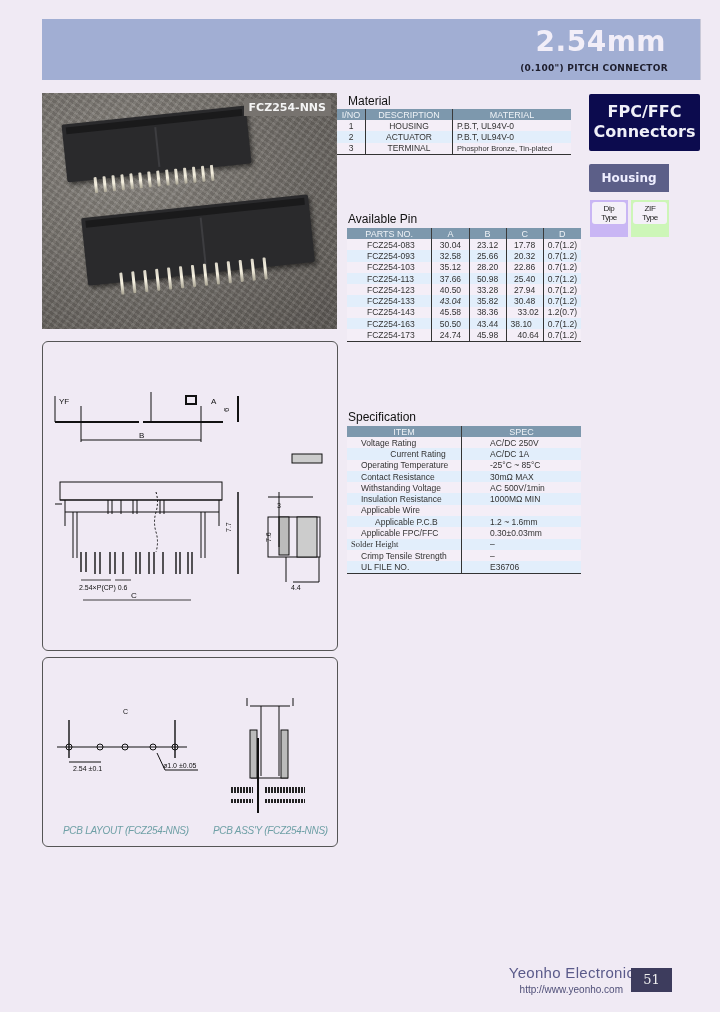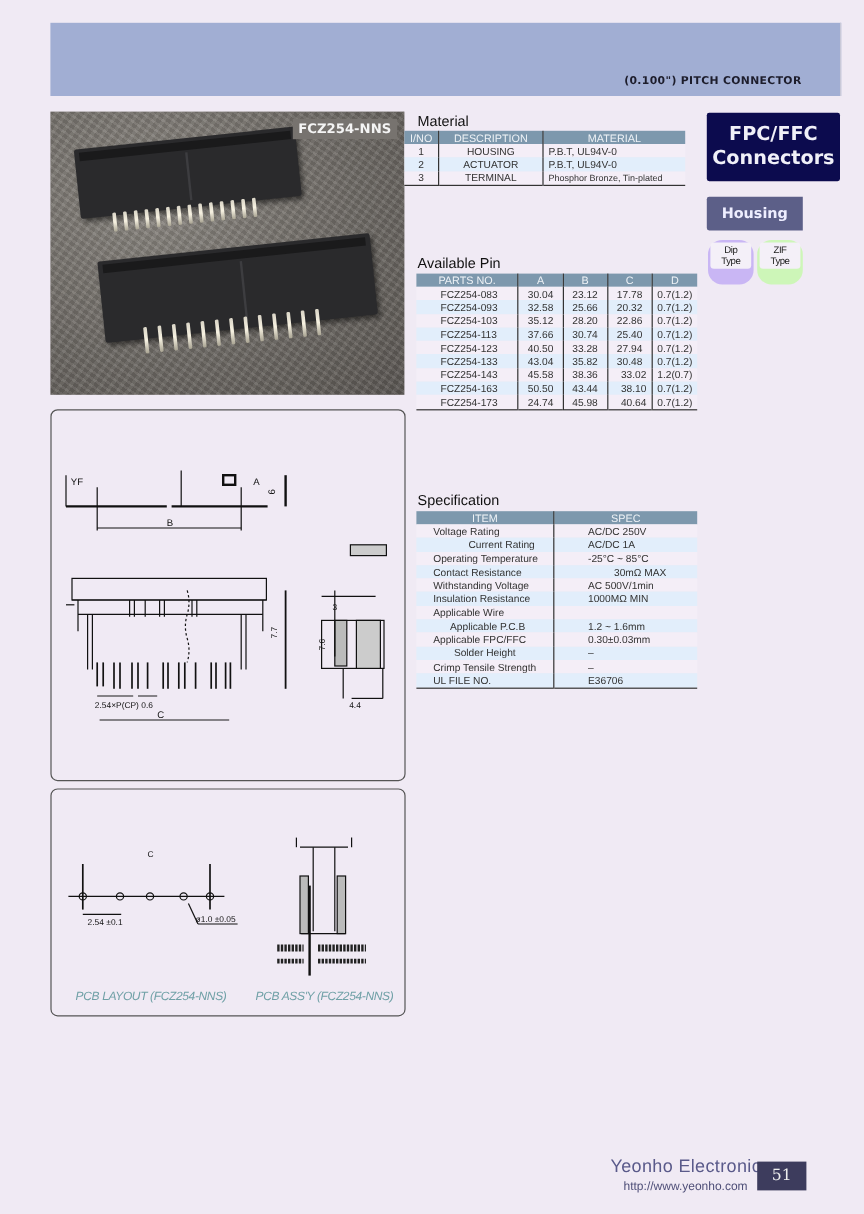--- a/index.html
+++ b/index.html
@@ -78,21 +78,21 @@
       border-radius: 2px; color: #f0f0f8; font-weight: bold; font-size: 16px;
       text-align: center; line-height: 20px; padding-top: 8px; box-sizing: border-box;
       font-family: "DejaVu Sans", sans-serif;
     }
     .nav-housing {
       left: 589px; top: 164px; width: 80px; height: 28px; background: #5c5f88;
       color: #eef; font-weight: bold; font-size: 12px; text-align: center; line-height: 28px;
       border-radius: 2px 0 0 2px;
       font-family: "DejaVu Sans", sans-serif;
     }
-    .nav-tab { top: 200px; width: 38px; height: 37px; font-size: 8px; color: #222; border-radius: 12px; }
+    .nav-tab { top: 200px; width: 38px; height: 37px; font-size: 8px; color: #222; }
     .nav-tab .inner {
       position: absolute; left: 2px; top: 2px; right: 2px; height: 22px;
       background: #f4f0f8; border-radius: 3px; text-align: center; line-height: 9px; padding-top: 2px;
       box-sizing: border-box; letter-spacing: -0.4px;
     }
     .nav-dip { left: 590px; background: #c9b6f4; }
     .nav-zif { left: 631px; background: #cdf6b8; }
 
     
     .footer-brand { right: 78px; top: 964px; font-size: 15px; color: #5a5a8a; letter-spacing: 0.3px; }
@@ -102,20 +102,21 @@
       color: #eee; font-size: 13px; text-align: center; line-height: 24px;
       font-family: "DejaVu Serif", serif;
     }
     svg { position: absolute; overflow: visible; }
     svg text { font-family: "Liberation Sans", sans-serif; }
   </style>
 </head>
 <body>
 
 <div class="abs header-band">
+  <div class="abs header-title">2.54mm</div>
   <div class="abs header-sub">(0.100") PITCH CONNECTOR</div>
 </div>
 
 <div class="abs photo">
   <div class="tex"></div>
   <div class="conn" style="left:22px;top:22px;width:185px;height:58px;transform:rotate(-6deg);">
     <div class="ridge"></div>
       <div class="split" style="left:92px;"></div>
   </div>
   <div class="pins" style="left:52px;top:78px;transform:rotate(-6deg);">
@@ -213,50 +214,50 @@
       <tr class="odd">
         <td style="text-align: left; padding-left: 20px;">FCZ254-103</td>
         <td style="text-align: center;">35.12</td>
         <td style="text-align: center;">28.20</td>
         <td style="text-align: center;">22.86</td>
         <td style="text-align: center;">0.7(1.2)</td>
       </tr>
       <tr class="even">
         <td style="text-align: left; padding-left: 20px;">FCZ254-113</td>
         <td style="text-align: center;">37.66</td>
-        <td style="text-align: center;">30.74</td>
+        <td style="text-align: center;">50.98</td>
         <td style="text-align: center;">25.40</td>
         <td style="text-align: center;">0.7(1.2)</td>
       </tr>
       <tr class="odd">
         <td style="text-align: left; padding-left: 20px;">FCZ254-123</td>
         <td style="text-align: center;">40.50</td>
         <td style="text-align: center;">33.28</td>
         <td style="text-align: center;">27.94</td>
         <td style="text-align: center;">0.7(1.2)</td>
       </tr>
       <tr class="even">
         <td style="text-align: left; padding-left: 20px;">FCZ254-133</td>
-        <td style="text-align: center;">43.04</td>
+        <td style="text-align: center; font-style: italic;">43.04</td>
         <td style="text-align: center;">35.82</td>
         <td style="text-align: center;">30.48</td>
         <td style="text-align: center;">0.7(1.2)</td>
       </tr>
       <tr class="odd">
         <td style="text-align: left; padding-left: 20px;">FCZ254-143</td>
         <td style="text-align: center;">45.58</td>
         <td style="text-align: center;">38.36</td>
         <td style="text-align: right;">33.02</td>
         <td style="text-align: center;">1.2(0.7)</td>
       </tr>
       <tr class="even">
         <td style="text-align: left; padding-left: 20px;">FCZ254-163</td>
         <td style="text-align: center;">50.50</td>
         <td style="text-align: center;">43.44</td>
-        <td style="text-align: right;">38.10</td>
+        <td style="text-align: left;">38.10</td>
         <td style="text-align: center;">0.7(1.2)</td>
       </tr>
       <tr class="odd">
         <td style="text-align: left; padding-left: 20px;">FCZ254-173</td>
         <td style="text-align: center;">24.74</td>
         <td style="text-align: center;">45.98</td>
         <td style="text-align: right;">40.64</td>
         <td style="text-align: center;">0.7(1.2)</td>
       </tr>
     </tbody>
@@ -278,21 +279,21 @@
       <tr class="even">
         <td style="text-align: center; padding-left: 32px;">Current Rating</td>
         <td style="text-align: left; padding-left: 28px;">AC/DC 1A</td>
       </tr>
       <tr class="odd">
         <td style="text-align: left; padding-left: 14px;">Operating Temperature</td>
         <td style="text-align: left; padding-left: 28px;">-25°C ~ 85°C</td>
       </tr>
       <tr class="even">
         <td style="text-align: left; padding-left: 14px;">Contact Resistance</td>
-        <td style="text-align: center; padding-left: 28px; margin-top: 18px;">30mΩ MAX</td>
+        <td style="text-align: left; padding-left: 28px; margin-top: 18px;">30mΩ MAX</td>
       </tr>
       <tr class="odd">
         <td style="text-align: left; padding-left: 14px;">Withstanding Voltage</td>
         <td style="text-align: left; padding-left: 28px;">AC 500V/1min</td>
       </tr>
       <tr class="even">
         <td style="text-align: left; padding-left: 14px;">Insulation Resistance</td>
         <td style="text-align: left; padding-left: 28px;">1000MΩ MIN</td>
       </tr>
       <tr class="odd">
@@ -301,21 +302,21 @@
       </tr>
       <tr class="even">
         <td style="text-align: left; padding-left: 28px;">Applicable P.C.B</td>
         <td style="text-align: left; padding-left: 28px;">1.2 ~ 1.6mm</td>
       </tr>
       <tr class="odd">
         <td style="text-align: left; padding-left: 14px;">Applicable FPC/FFC</td>
         <td style="text-align: left; padding-left: 28px; margin-top: 12px;">0.30±0.03mm</td>
       </tr>
       <tr class="even">
-        <td style="text-align: center; ">Solder Height</td>
+        <td style="text-align: left;  font-family: Liberation Serif, serif;">Solder Height</td>
         <td style="text-align: left; padding-left: 28px;">–</td>
       </tr>
       <tr class="odd">
         <td style="text-align: left; padding-left: 14px;">Crimp Tensile Strength</td>
         <td style="text-align: left; padding-left: 28px;">–</td>
       </tr>
       <tr class="even">
         <td style="text-align: left; padding-left: 14px;">UL FILE NO.</td>
         <td style="text-align: left; padding-left: 28px;">E36706</td>
       </tr>

